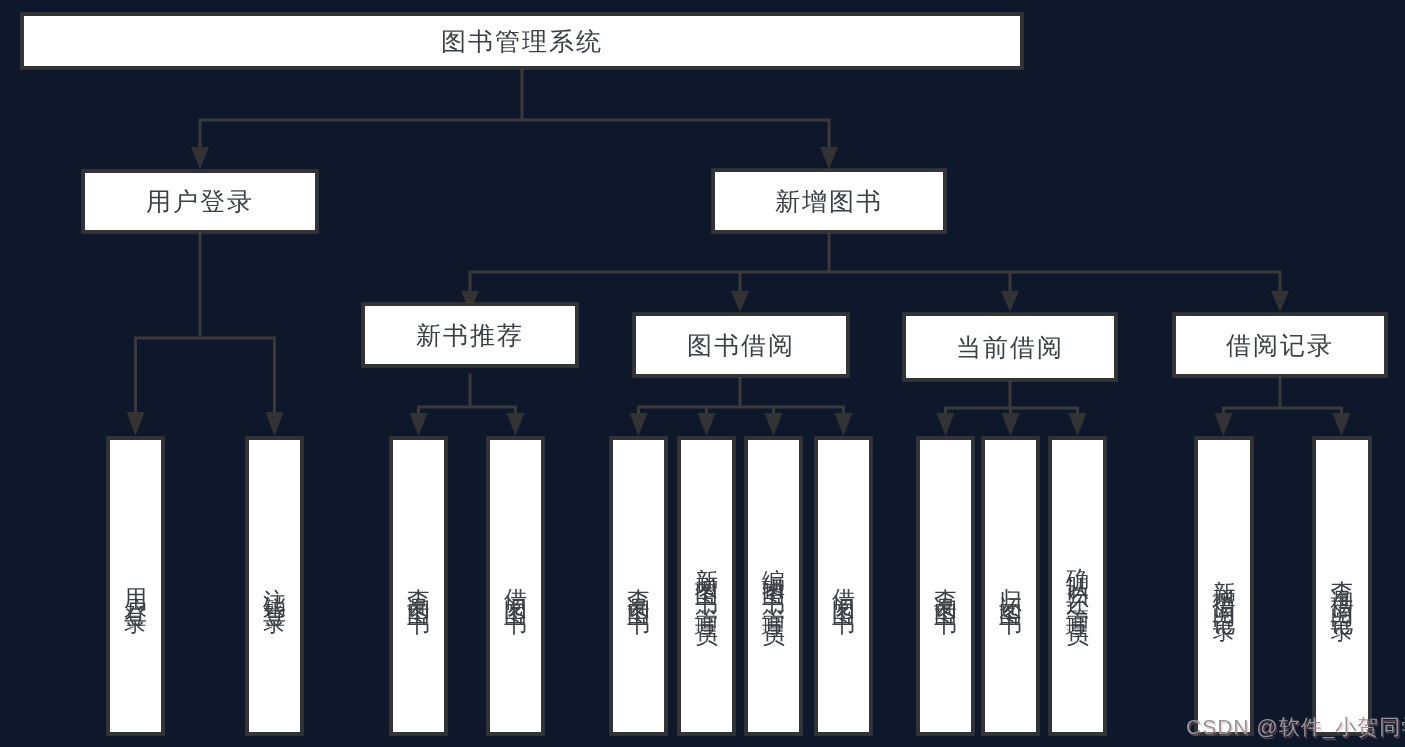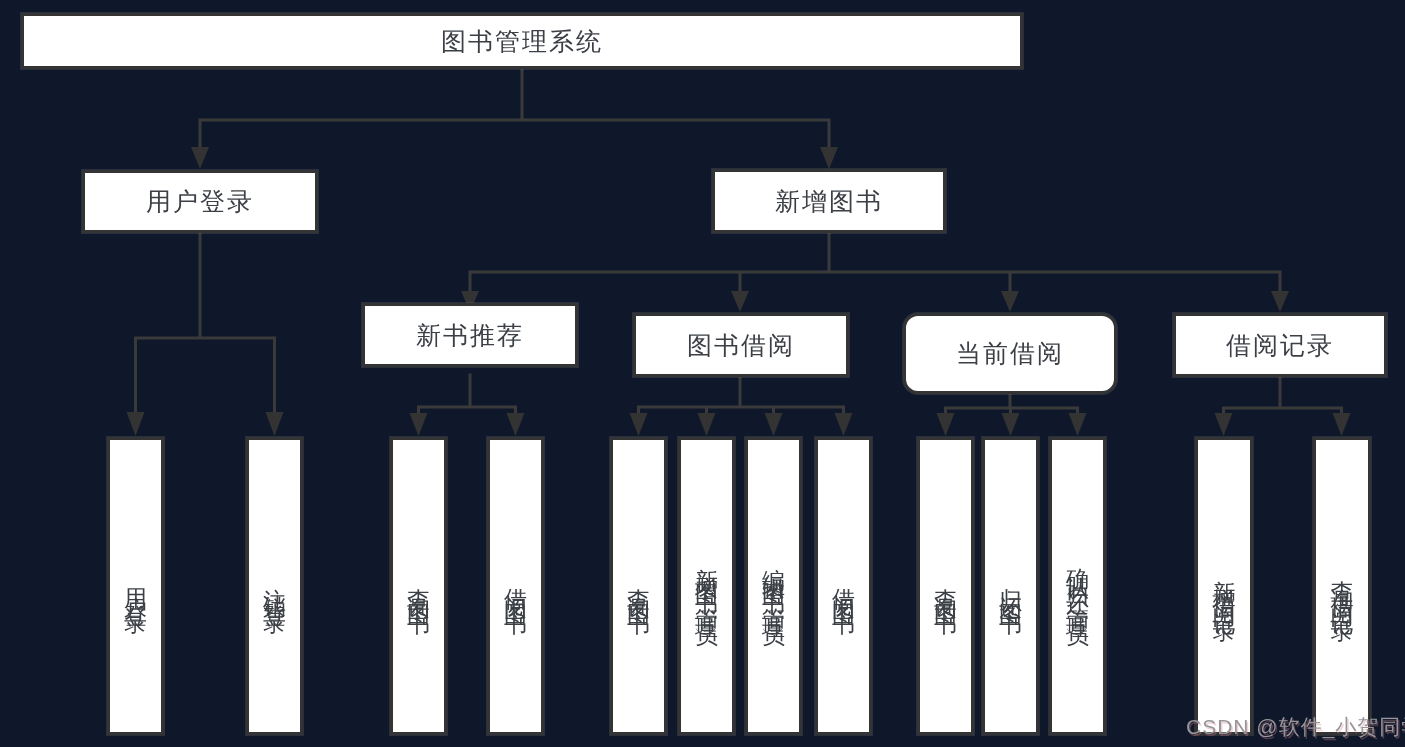--- a/index.html
+++ b/index.html
@@ -114,21 +114,21 @@
     </g>
   </svg>
 
   <div class="box h" style="left:21px; top:13px; width:1002px; height:56px;">图书管理系统</div>
 
   <div class="box h" style="left:82px; top:170px; width:236px; height:63px;">用户登录</div>
   <div class="box h" style="left:712px; top:169px; width:234px; height:64px;">新增图书</div>
 
   <div class="box h" style="left:362px; top:303px; width:216px; height:64px;">新书推荐</div>
   <div class="box h" style="left:633px; top:313px; width:216px; height:64px;">图书借阅</div>
-  <div class="box h" style="left:903px; top:313px; width:214px; height:81px;border-radius:15px;">当前借阅</div>
+  <div class="box h" style="left:903px; top:313px; width:214px; height:68px;">当前借阅</div>
   <div class="box h" style="left:1173px; top:313px; width:214px; height:64px;">借阅记录</div>
 
   <div class="box v" style="left:107px; top:437px; width:57px; height:298px;">用户登录</div>
   <div class="box v" style="left:246px; top:437px; width:57px; height:298px;">注销登录</div>
 
   <div class="box v" style="left:390px; top:437px; width:57px; height:298px;">查询图书</div>
   <div class="box v" style="left:487px; top:437px; width:57px; height:298px;">借阅图书</div>
 
   <div class="box v" style="left:610px; top:437px; width:57px; height:298px;">查询图书</div>
   <div class="box v" style="left:678px; top:437px; width:57px; height:298px;">新增图书（管理员）</div>

